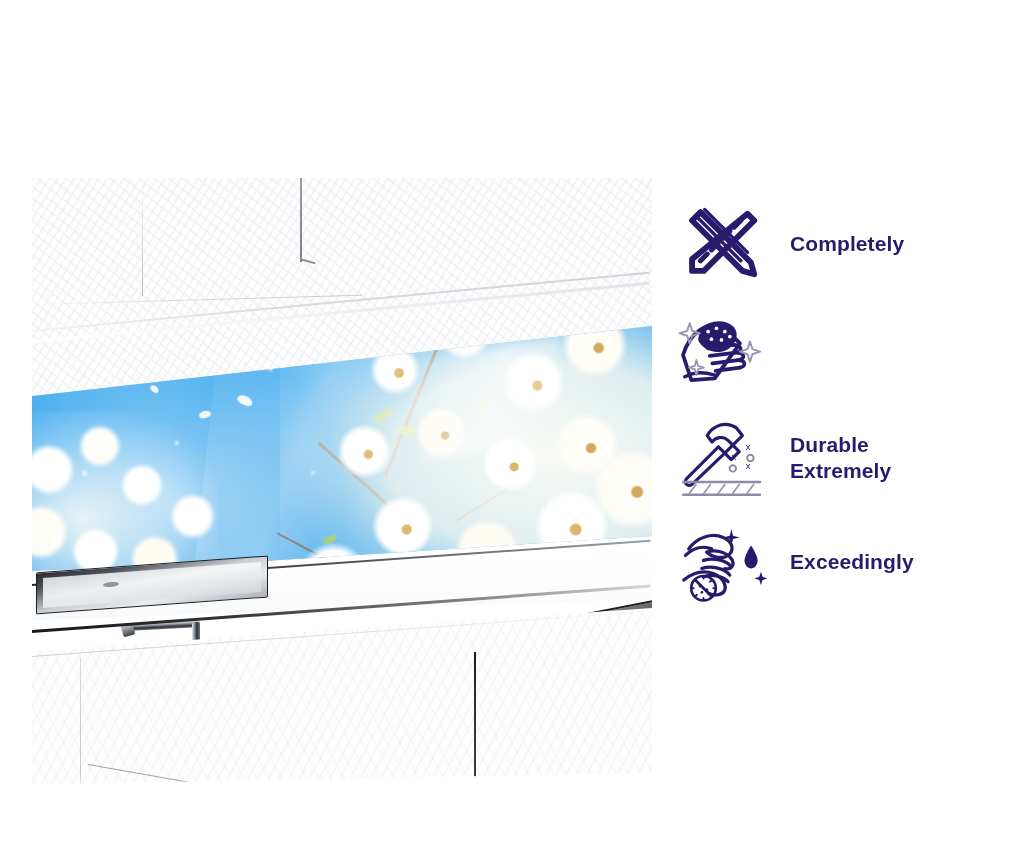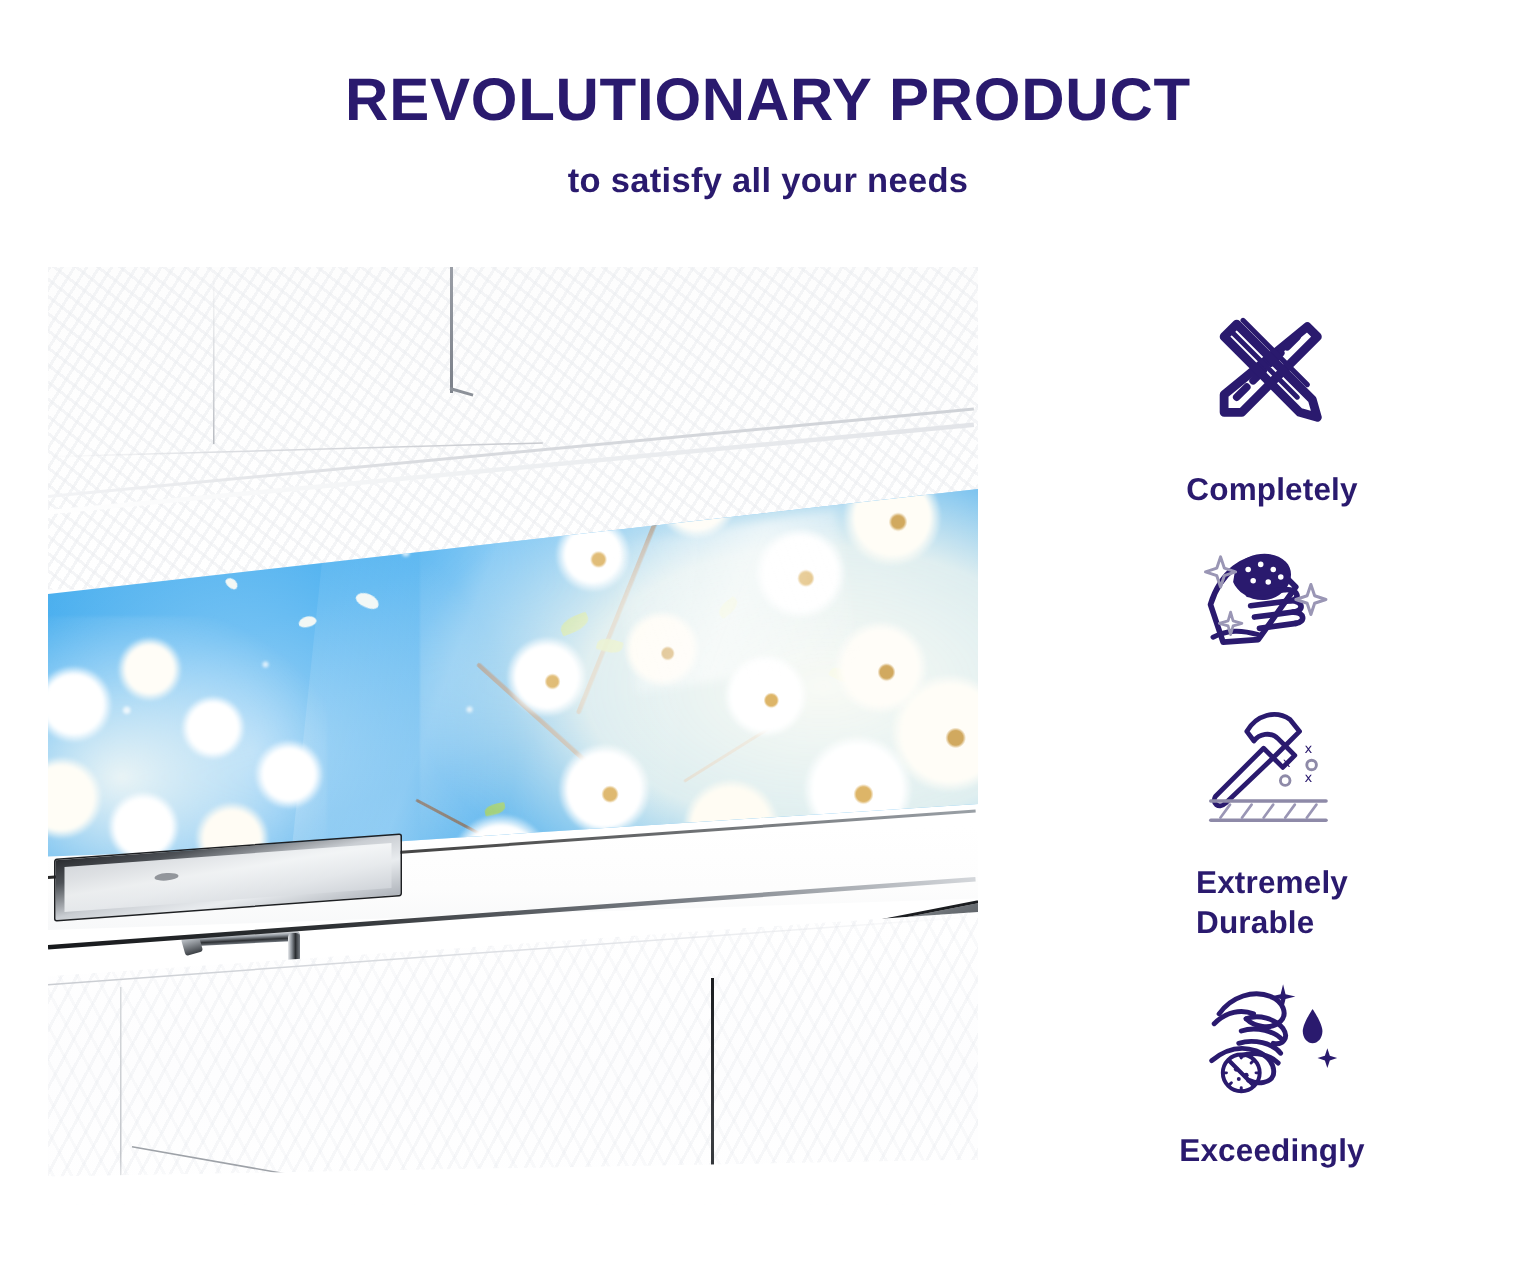--- a/index.html
+++ b/index.html
@@ -364,21 +364,20 @@
     position: absolute;
     left: 672px;
     top: 196px;
     width: 352px;
   }
   .feature {
     display: flex;
     align-items: center;
     gap: 14px;
     margin-bottom: 8px;
-    flex-direction: column;
   }
   .feature-icon {
     flex: 0 0 104px;
     height: 96px;
     display: flex;
     align-items: center;
     justify-content: center;
   }
   .feature-icon svg { display: block; }
   .feature-text {
@@ -392,24 +391,20 @@
   #feature-1 { margin-bottom: 6px; }
   #feature-2 .feature-icon { height: 104px; }
   #feature-3 { margin-top: 2px; }
   #feature-5 .feature-icon { height: 92px; }
 </style>
 </head>
 <body>
 
 <div id="page">
 
-  <div id="header">
-    <div id="headline">REVOLUTIONARY PRODUCT</div>
-    <div id="subhead">to satisfy all your needs</div>
-  </div>
 
   <div id="photo">
 
     <div class="upper-wall"></div>
     <div class="cab-line-a"></div>
     <div class="cab-line-b"></div>
     <div class="cab-line-c"></div>
     <div class="cab-line-d"></div>
     <div class="cab-edge"></div>
     <div class="cab-edge2"></div>
@@ -543,22 +538,22 @@
           <text x="82" y="64" font-family="DejaVu Sans, sans-serif" font-size="11" fill="#2a1a6e" stroke="none">x</text>
           <circle cx="88" cy="50" r="4" stroke="#8e8aa8" stroke-width="2.4"></circle>
           <circle cx="66" cy="63" r="4" stroke="#8e8aa8" stroke-width="2.4"></circle>
 
           <path d="M4 80 L100 80" stroke="#8e8aa8" stroke-width="3"></path>
           <path d="M4 96 L100 96" stroke="#8e8aa8" stroke-width="3"></path>
           <path d="M12 94 L20 83 M30 94 L38 83 M48 94 L56 83 M66 94 L74 83 M84 94 L92 83" stroke="#9a96b5" stroke-width="2.2"></path>
         </svg>
       </div>
       <div class="feature-text">
+        <div>Durable</div>
         <div>Extremely</div>
-        <div>Durable</div>
       </div>
     </div>
 
     <div class="feature" id="feature-4">
       <div class="feature-icon">
         <svg width="92" height="82" viewBox="0 0 110 100" fill="none" stroke="#2a1a6e" stroke-width="4" stroke-linejoin="round" stroke-linecap="round">
 
           <path d="M12 34 C22 20 40 14 54 20 C64 24 68 34 62 40 C54 48 40 44 34 38"></path>
           <path d="M8 42 C18 32 30 30 40 34"></path>
 

